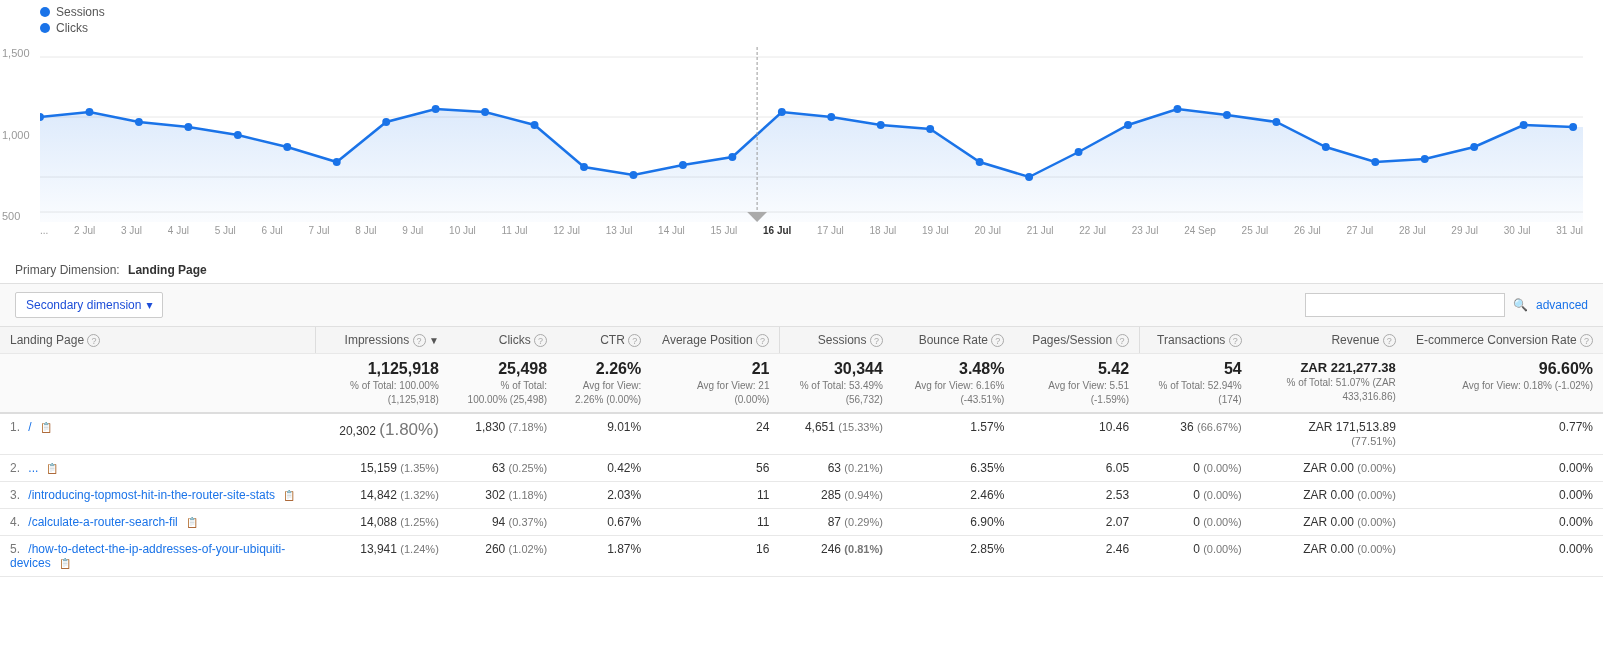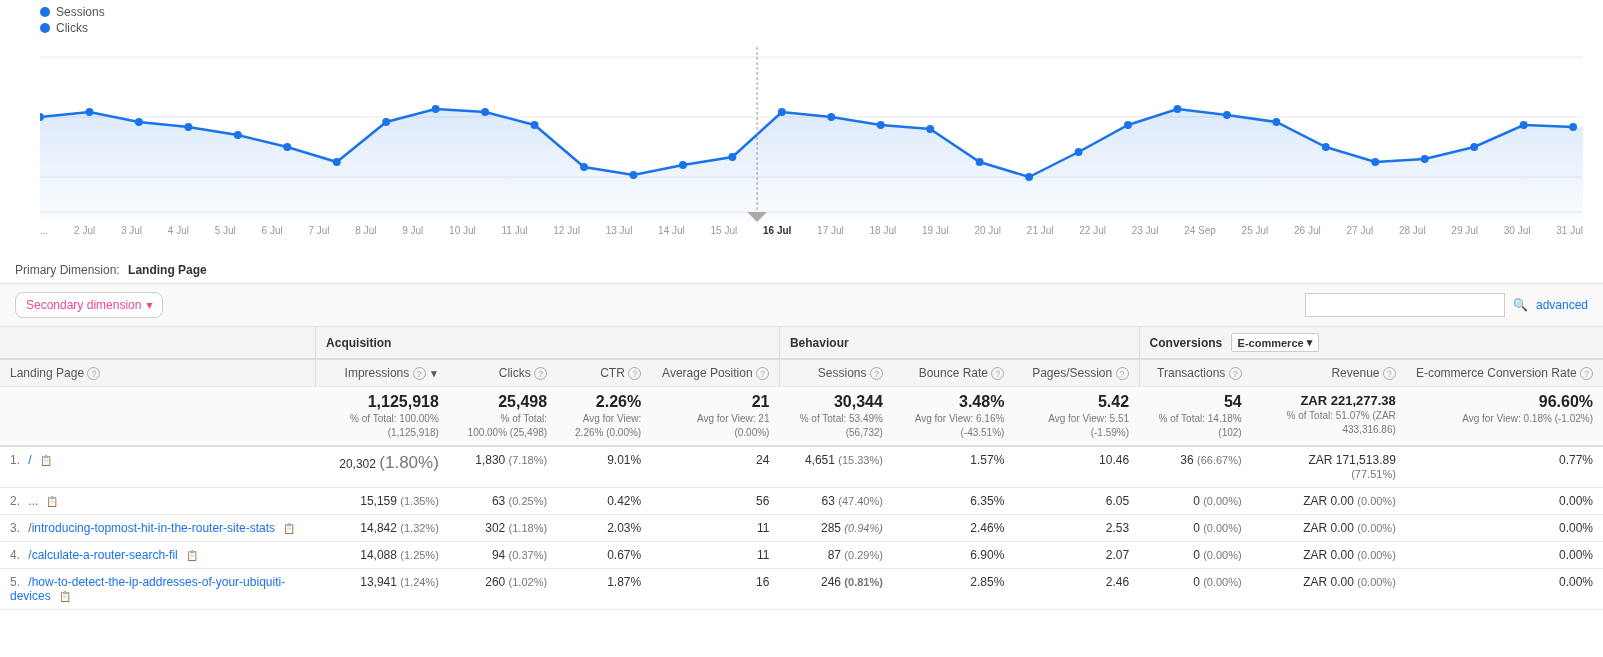--- a/index.html
+++ b/index.html
@@ -50,24 +50,24 @@
       border-bottom: 1px solid #e0e0e0;
       background: #f9f9f9;
     }
     .secondary-dim-btn {
       display: flex;
       align-items: center;
       gap: 5px;
       padding: 5px 10px;
       border: 1px solid #ccc;
       background: #fff;
-      border-radius: 8px;
+      border-radius: 2px;
       cursor: pointer;
       font-size: 12px;
-      color: #ec4899;
+      color: #1d4ed8;
     }
     .search-area {
       display: flex;
       align-items: center;
       gap: 8px;
     }
     .search-input {
       border: 1px solid #ccc;
       padding: 4px 8px;
       font-size: 12px;
@@ -208,20 +208,25 @@
     <span>Sessions</span>
   </div>
   <div class="legend-item">
     <div class="legend-dot" style="background:#1a73e8;"></div>
     <span>Clicks</span>
   </div>
 </div>
 
 <div class="chart-area">
   <div style="position:relative; width:100%; height:175px;">
+    <div class="y-axis-labels">
+      <span>1,500</span>
+      <span>1,000</span>
+      <span>500</span>
+    </div>
     <svg width="100%" height="175" viewBox="0 0 1560 175" preserveAspectRatio="none">
 
       <line x1="0" y1="10" x2="1560" y2="10" stroke="#e8e8e8" stroke-width="1"></line>
       <line x1="0" y1="70" x2="1560" y2="70" stroke="#e8e8e8" stroke-width="1"></line>
       <line x1="0" y1="130" x2="1560" y2="130" stroke="#e8e8e8" stroke-width="1"></line>
       <line x1="0" y1="165" x2="1560" y2="165" stroke="#e8e8e8" stroke-width="1"></line>
 
       <defs>
         <linearGradient id="chartGrad" x1="0" y1="0" x2="0" y2="1">
           <stop offset="0%" stop-color="#1a73e8" stop-opacity="0.15"></stop>
@@ -320,38 +325,20 @@
     <input class="search-input" type="text" placeholder="" style="">
     <span style="cursor:pointer;color:#555;">🔍</span>
     <a class="advanced-link">advanced</a>
   </div>
 </div>
 
 <div class="table-container">
   <table>
     <thead>
 
-      <tr class="section-header">
-        <th class="landing-page-col" style="background:#f5f5f5;"></th>
-        <th colspan="4" style="text-align:left;background:#f5f5f5;border-left:1px solid #ddd;">
-          <span>Acquisition</span>
-        </th>
-        <th colspan="3" style="text-align:left;background:#f5f5f5;border-left:1px solid #ddd;">
-          <span>Behaviour</span>
-        </th>
-        <th colspan="3" style="text-align:left;background:#f5f5f5;border-left:1px solid #ddd;">
-          <span>Conversions</span>
-          <span style="margin-left:5px;">
-            <span class="dropdown-btn">
-              <span>E-commerce</span>
-              <span>▾</span>
-            </span>
-          </span>
-        </th>
-      </tr>
 
       <tr>
         <th class="landing-page-col">
           <span>Landing Page</span>
           <span class="help-icon">?</span>
         </th>
         <th class="col-impressions" style="border-left:1px solid #ddd;">
           <span>Impressions</span>
           <span class="help-icon">?</span>
           <span class="sort-icon">▼</span>
@@ -421,21 +408,21 @@
         <td>
           <span class="big-num">3.48%</span>
           <span class="sub-text">Avg for View: 6.16% (-43.51%)</span>
         </td>
         <td>
           <span class="big-num">5.42</span>
           <span class="sub-text">Avg for View: 5.51 (-1.59%)</span>
         </td>
         <td>
           <span class="big-num">54</span>
-          <span class="sub-text">% of Total: 14.18% (102)</span>
+          <span class="sub-text">% of Total: 52.94% (174)</span>
         </td>
         <td>
           <span class="big-num" style="font-size:13px;">ZAR 221,277.38</span>
           <span class="sub-text">% of Total: 51.07% (ZAR 433,316.86)</span>
         </td>
         <td>
           <span class="big-num">96.60%</span>
           <span class="sub-text">Avg for View: 0.18% (-1.02%)</span>
         </td>
       </tr>
@@ -460,38 +447,38 @@
         <tr class="data-row">
     <td class="landing-page-col">
       <span class="row-num">2.</span>
       <span class="page-link">...</span>
       <span class="copy-icon">📋</span>
     </td>
     <td>15,159 <span style="color:#777;font-size:11px;">(1.35%)</span></td>
     <td>63 <span style="color:#777;font-size:11px;">(0.25%)</span></td>
     <td>0.42%</td>
     <td>56</td>
-    <td>63 <span style="color:#777;font-size:11px;">(47.40%)</span></td>
+    <td>63 <span style="color:#777;font-size:11px;">(0.21%)</span></td>
     <td>6.35%</td>
     <td>6.05</td>
     <td>0 <span style="color:#777;font-size:11px;">(0.00%)</span></td>
     <td>ZAR 0.00 <span style="color:#777;font-size:11px;">(0.00%)</span></td>
     <td>0.00%</td>
   </tr>
         <tr class="data-row">
     <td class="landing-page-col">
       <span class="row-num">3.</span>
       <span class="page-link">/introducing-topmost-hit-in-the-router-site-stats</span>
       <span class="copy-icon">📋</span>
     </td>
     <td>14,842 <span style="color:#777;font-size:11px;">(1.32%)</span></td>
     <td>302 <span style="color:#777;font-size:11px;">(1.18%)</span></td>
     <td>2.03%</td>
     <td>11</td>
-    <td>285 <span style="color:#777;font-size:11px;font-style:italic;">(0.94%)</span></td>
+    <td>285 <span style="color:#777;font-size:11px;">(0.94%)</span></td>
     <td>2.46%</td>
     <td>2.53</td>
     <td>0 <span style="color:#777;font-size:11px;">(0.00%)</span></td>
     <td>ZAR 0.00 <span style="color:#777;font-size:11px;">(0.00%)</span></td>
     <td>0.00%</td>
   </tr>
         <tr class="data-row">
     <td class="landing-page-col">
       <span class="row-num">4.</span>
       <span class="page-link">/calculate-a-router-search-fil</span>

